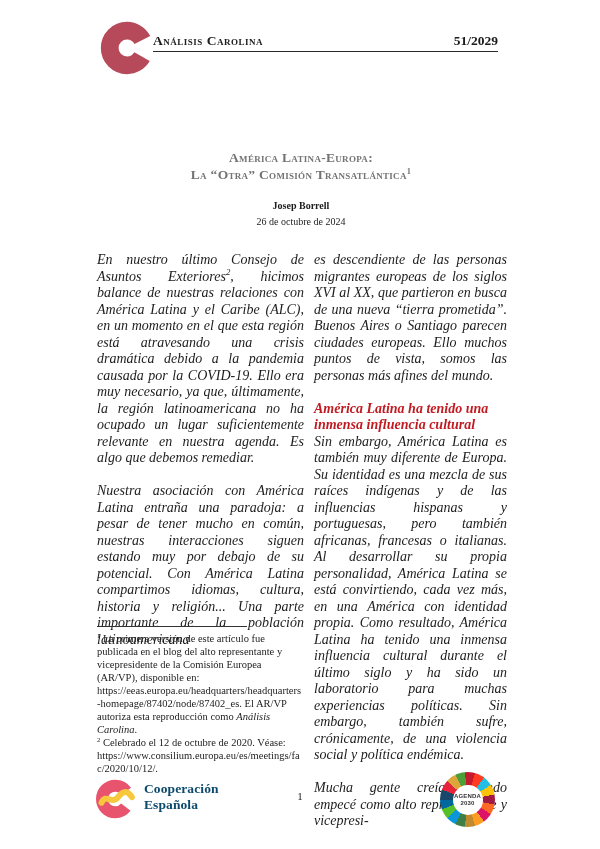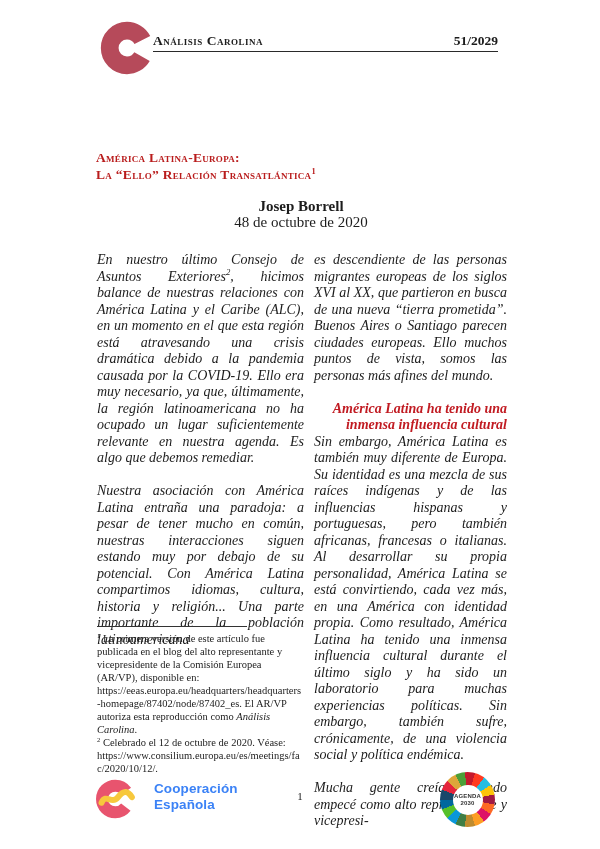--- a/index.html
+++ b/index.html
@@ -14,50 +14,50 @@
   .header-row {
     position:absolute; left:153px; top:33px; width:345px;
     display:flex; justify-content:space-between; align-items:baseline;
     font-weight:bold; font-size:13.5px;
   }
   .pub-name { font-variant:small-caps; letter-spacing:0.5px; }
   .header-rule { position:absolute; left:153px; top:51px; width:345px; border-top:1.3px solid #2a2a2a; }
 
   
   .title-block {
-    position:absolute; left:96px; top:149px; width:410px; 
-    color:#b91c1c; font-weight:bold; font-size:13.5px; line-height:17px;
+    position:absolute; left:96px; top:149px; width:410px; text-align:center;
+    color:#737373; font-weight:bold; font-size:13.5px; line-height:17px;
     font-variant:small-caps; letter-spacing:0.3px;
   }
-  .byline { position:absolute; left:96px; top:198px; width:410px; text-align:center; font-size:15px; line-height:16px; }
+  .byline { position:absolute; left:96px; top:198px; width:410px; text-align:center; font-size:10px; line-height:16px; }
   .author { font-weight:bold; }
 
   
   .col { position:absolute; top:252px; font-size:14px; line-height:16.5px; text-align:justify;font-style:italic; }
   .col p { margin:0 0 16.5px 0; }
   .col-left  { left:97px;  width:207px; }
   .col-right { left:314px; width:193px; }
-  .section-heading { color:#c11b22; font-weight:bold; margin-bottom:0 !important; text-align:right; }
+  .section-heading { color:#c11b22; font-weight:bold; margin-bottom:0 !important; text-align:left; }
   sup { font-size:62%; vertical-align:super; line-height:0; font-variant:normal; }
 
   
   .footnote-rule { position:absolute; left:97px; top:626px; width:150px; border-top:1px solid #333333; }
   .footnotes {
     position:absolute; left:97px; top:632px; width:207px;
     font-size:10.5px; line-height:13px; text-align:left; overflow-wrap:anywhere;
   }
   .footnotes p { margin:0; }
   .fn-italic { font-style:italic; }
 
   
   .coop-logo-icon { position:absolute; left:96px; top:777px; width:46px; height:44px; }
   .coop-text {
-    position:absolute; left:154px; top:781px;
-    font-family:Liberation Sans, sans-serif; font-weight:bold;
-    font-size:13.5px; line-height:15.5px; color:#3b82f6; letter-spacing:0.1px;
+    position:absolute; left:144px; top:781px;
+    font-family:Liberation Serif, serif; font-weight:bold;
+    font-size:13.5px; line-height:15.5px; color:#0c4a6e; letter-spacing:0.1px;
   }
   .page-number { position:absolute; left:0; top:790px; width:600px; text-align:center; font-size:11px; }
   .sdg { position:absolute; left:440px; top:772px; width:55px; height:55px; }
   .sdg-ring { width:55px; height:55px; border-radius:50%; position:relative; background:#cccccc; }
   .sdg-center {
     position:absolute; left:50%; top:50%; transform:translate(-50%,-50%);
     width:30px; height:30px; background:#ffffff; border-radius:50%;
     display:flex; flex-direction:column; align-items:center; justify-content:center;
     font-family:"Liberation Sans","DejaVu Sans",sans-serif; font-weight:bold;
     color:#333333; font-size:6px; line-height:6.5px; letter-spacing:0.2px;
@@ -74,25 +74,25 @@
     </svg>
   </div>
   <div class="header-row">
     <span class="pub-name">Análisis Carolina</span>
     <span class="issue">51/2029</span>
   </div>
   <div class="header-rule"></div>
 
   <div class="title-block">
     <div>América Latina-Europa:</div>
-    <div><span>La “Ello” Relación Transatlántica</span><sup>1</sup></div>
+    <div><span>La “Otra” Comisión Transatlántica</span><sup>1</sup></div>
   </div>
   <div class="byline">
     <div class="author">Josep Borrell</div>
-    <div>48 de octubre de 2020</div>
+    <div>26 de octubre de 2024</div>
   </div>
 
   <div class="col col-left">
     <p><span>En nuestro último Consejo de Asuntos Exteriores</span><sup>2</sup><span>, hicimos balance de nuestras relaciones con América Latina y el Caribe (ALC), en un momento en el que esta región está atravesando una crisis dramática debido a la pandemia causada por la COVID-19. Ello era muy necesario, ya que, últimamente, la región latinoamericana no ha ocupado un lugar suficientemente relevante en nuestra agenda. Es algo que debemos remediar.</span></p>
     <p>Nuestra asociación con América Latina entraña una paradoja: a pesar de tener mucho en común, nuestras interacciones siguen estando muy por debajo de su potencial. Con América Latina compartimos idiomas, cultura, historia y religión... Una parte importante de la población latinoamericana</p>
   </div>
 
   <div class="col col-right">
     <p>es descendiente de las personas migrantes europeas de los siglos XVI al XX, que partieron en busca de una nueva “tierra prometida”. Buenos Aires o Santiago parecen ciudades europeas. Ello muchos puntos de vista, somos las personas más afines del mundo.</p>
     <p class="section-heading">América Latina ha tenido una inmensa influencia cultural</p>

